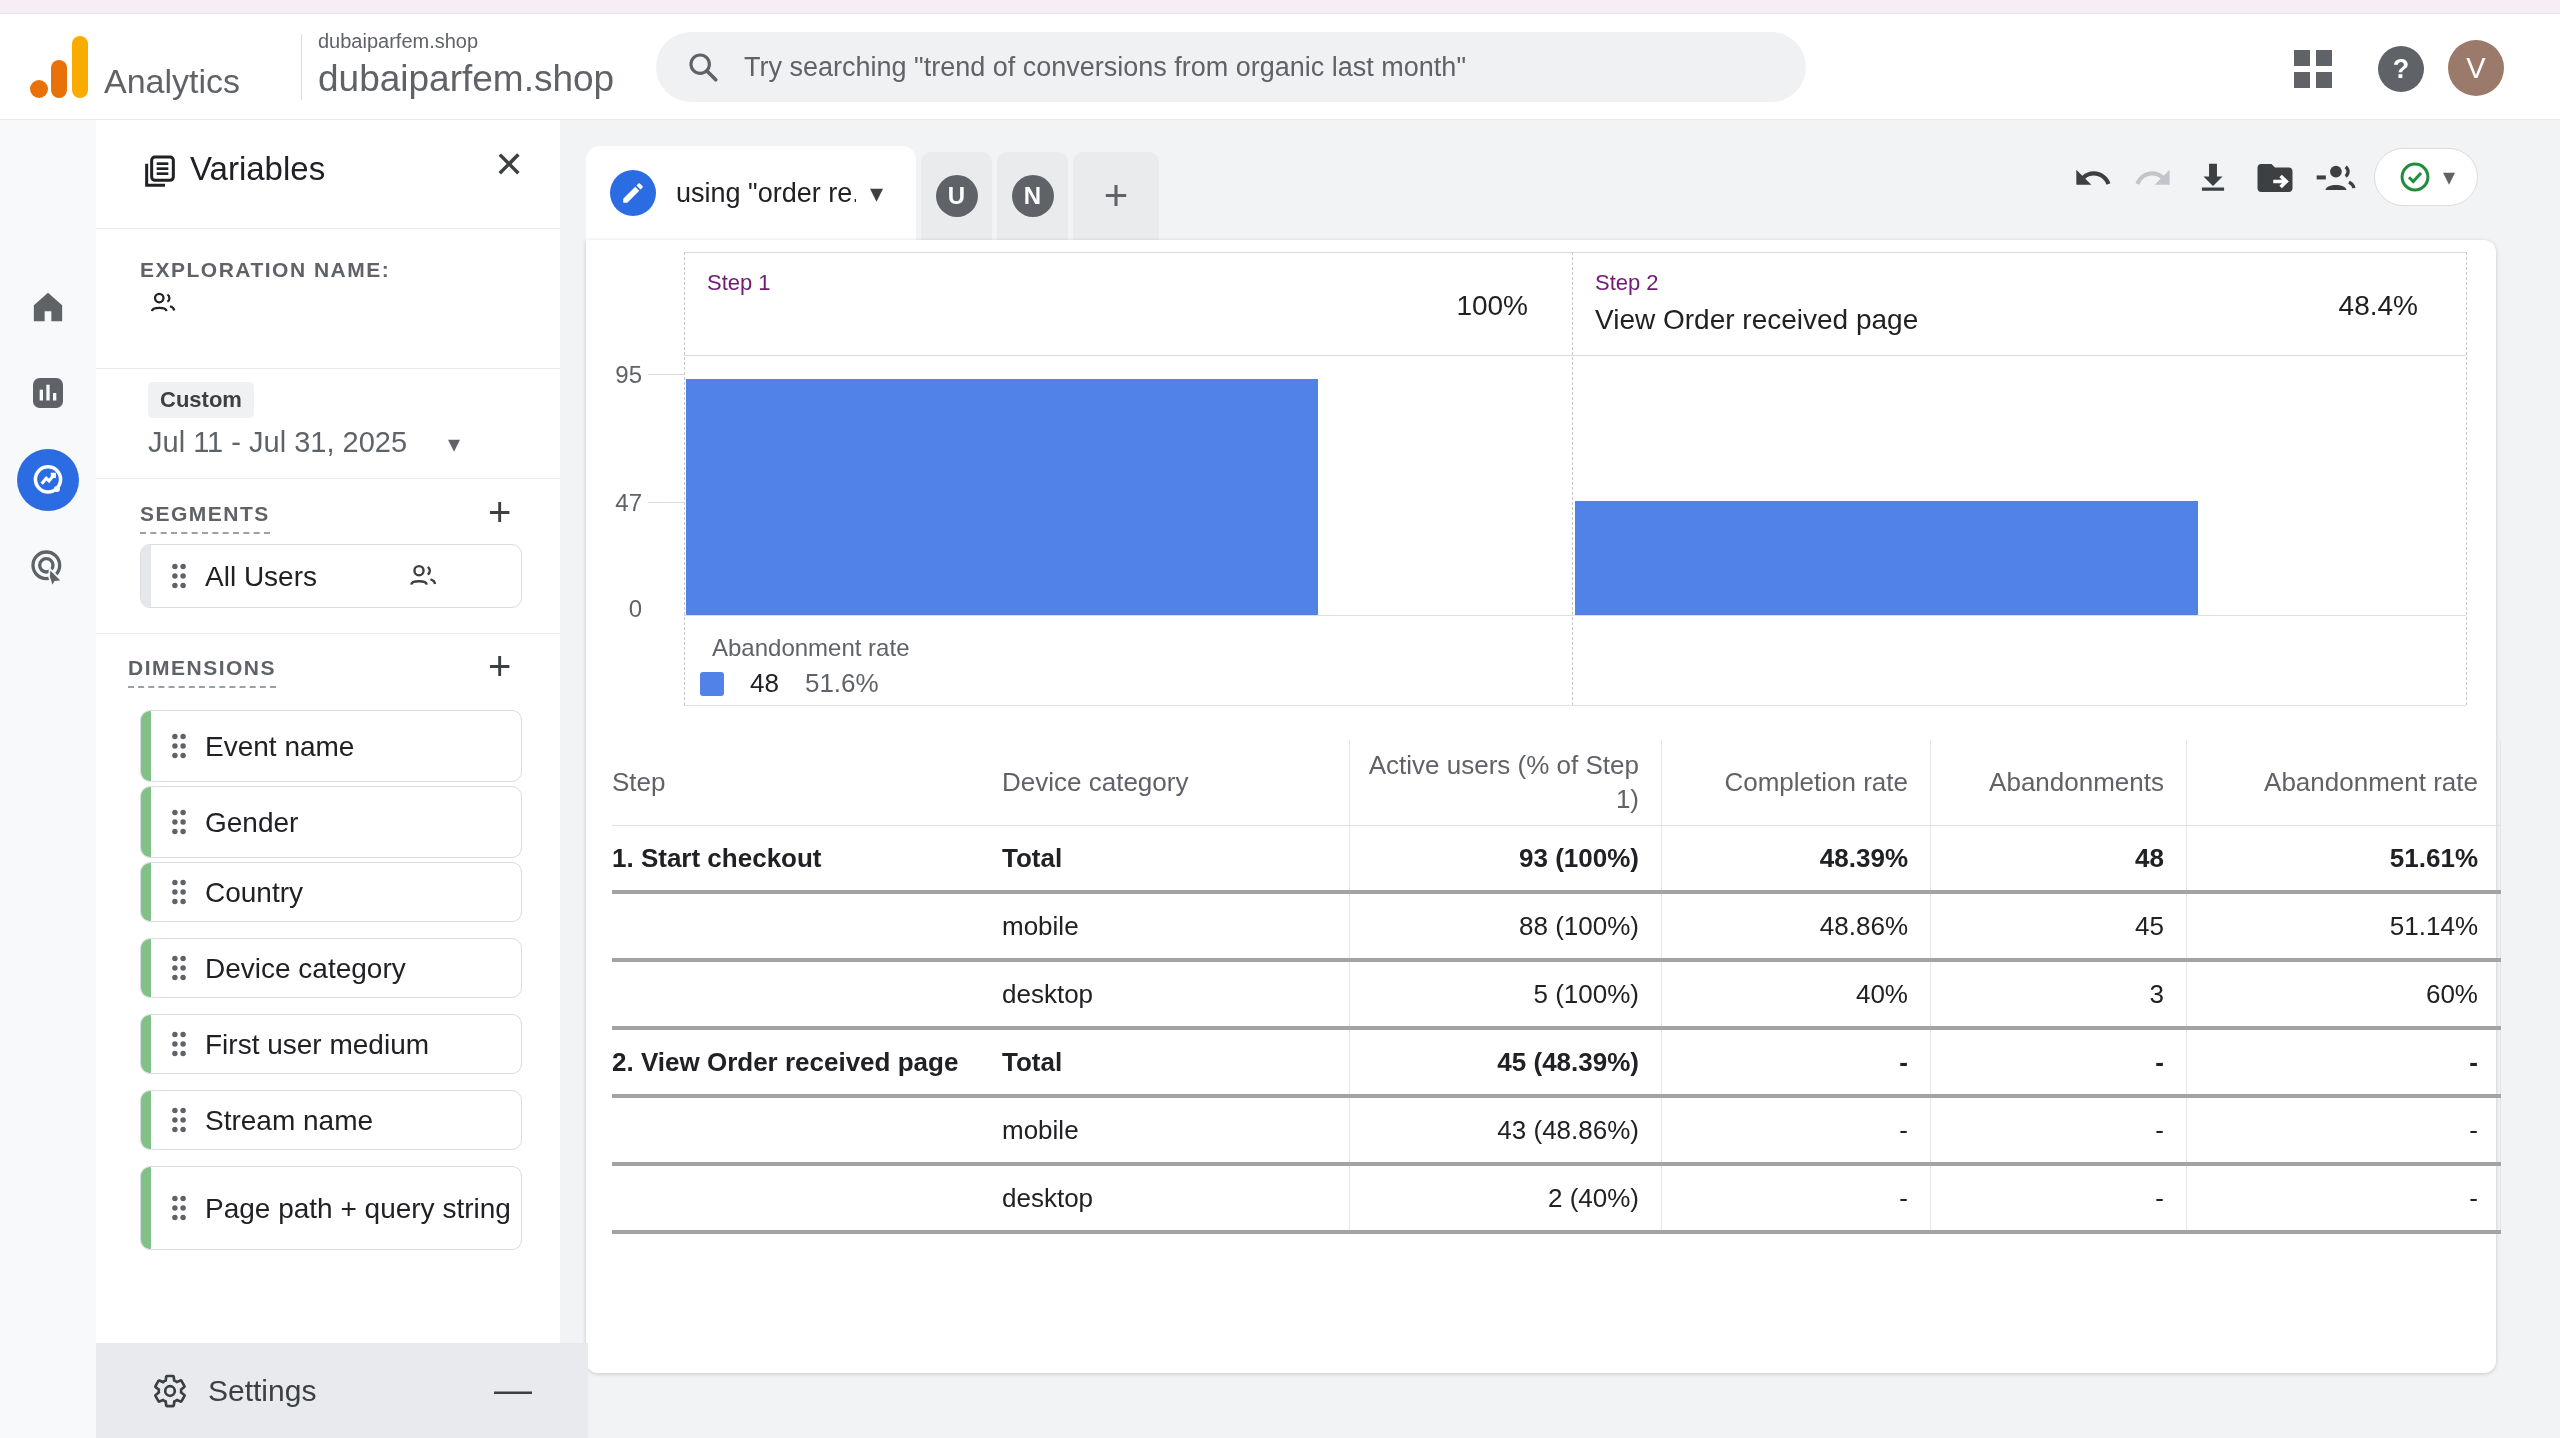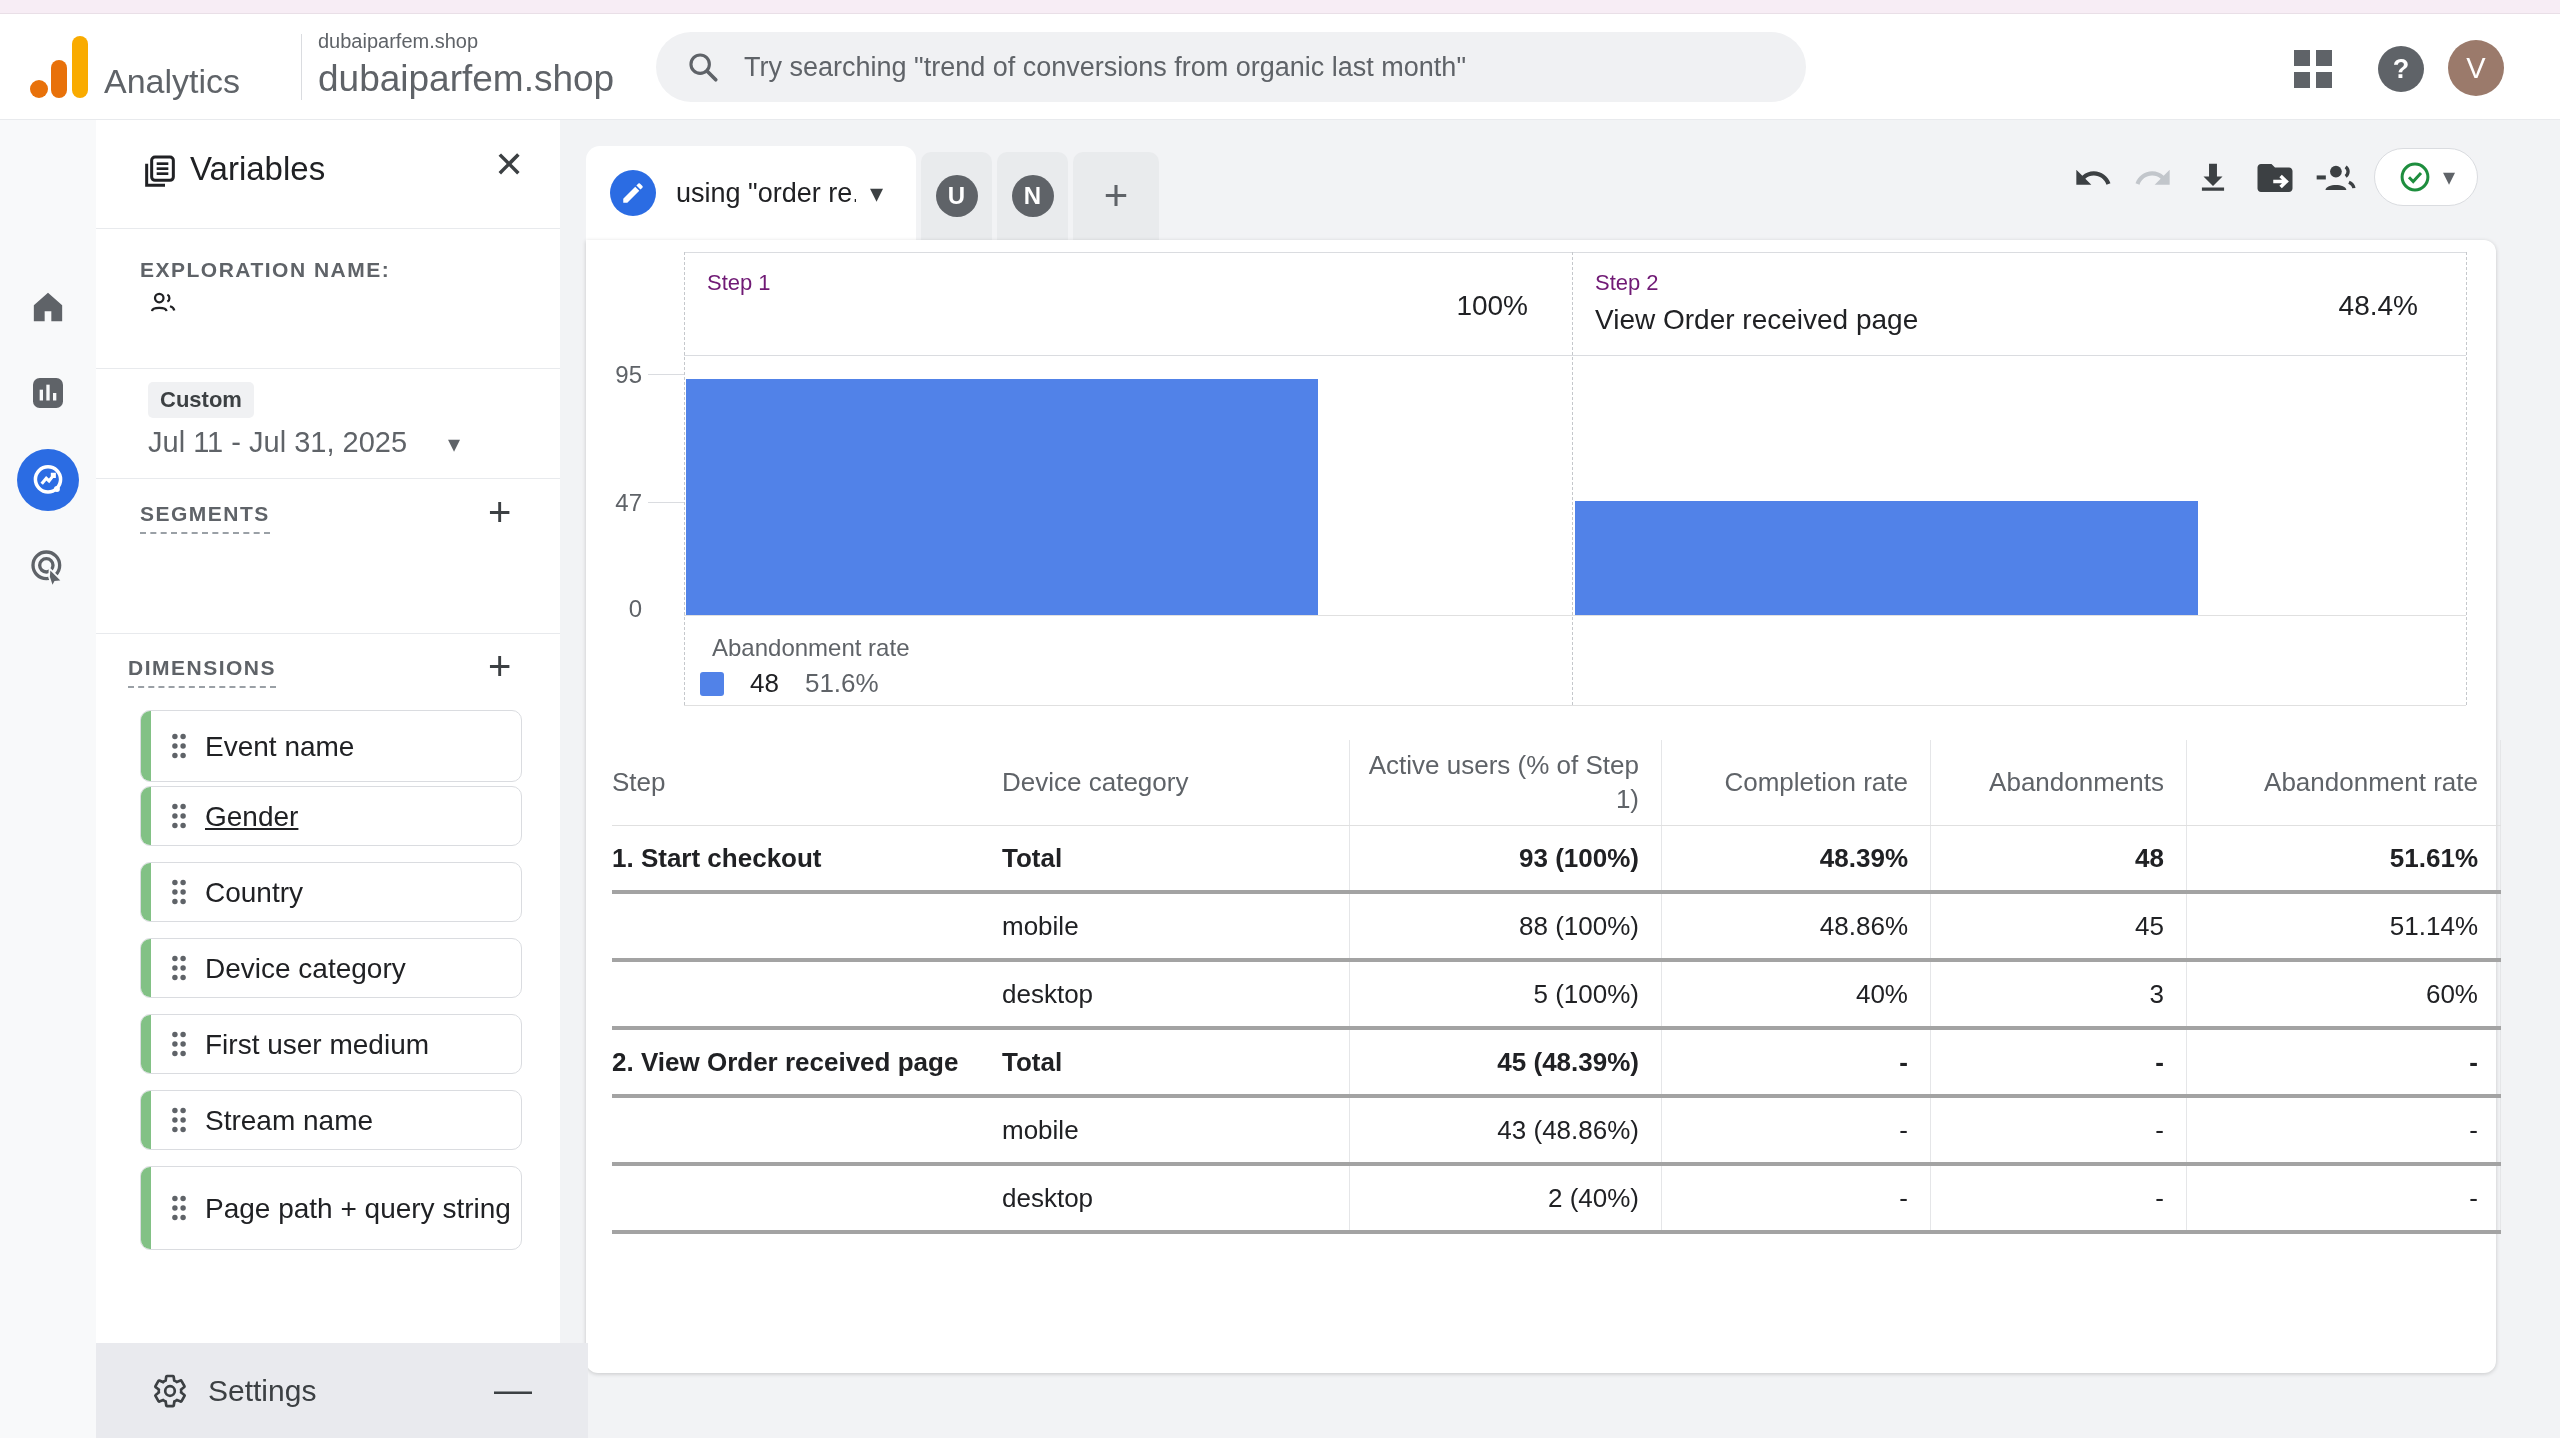--- a/index.html
+++ b/index.html
@@ -181,40 +181,59 @@
     </div>
     <div class="vdiv" style="top:248px"></div>
 
     <div id="date-badge" class="abs">Custom</div>
     <div id="date-value" class="abs">Jul 11 - Jul 31, 2025</div>
     <div id="date-caret" class="abs caret">▾</div>
     <div class="vdiv" style="top:358px"></div>
 
     <div class="sec-label dashed abs" style="left:44px;top:382px">SEGMENTS</div>
     <div class="plus-btn" style="top:372px">+</div>
+    <div class="chip seg" style="top:424px;height:64px">
+      <div class="strip"></div>
+      <svg class="drag" width="20" height="30" viewBox="0 0 14 22">
+        <g fill="#5f6368">
+            <circle cx="4" cy="4" r="2"></circle>
+            <circle cx="10" cy="4" r="2"></circle>
+            <circle cx="4" cy="11" r="2"></circle>
+            <circle cx="10" cy="11" r="2"></circle>
+            <circle cx="4" cy="18" r="2"></circle>
+            <circle cx="10" cy="18" r="2"></circle>
+          </g>
+      </svg>
+      <span class="clabel">All Users</span>
+      <svg style="margin-left:80px" width="32" height="32" viewBox="0 0 24 24">
+        <circle cx="9" cy="8" r="3.4" fill="none" stroke="#3c4043" stroke-width="1.8"></circle>
+        <path d="M3.2 18.5c.4-3.4 11.2-3.4 11.6 0" fill="none" stroke="#3c4043" stroke-width="1.8"></path>
+        <path d="M15.5 5.3a3.2 3.2 0 0 1 0 5.6M17.6 14.6c2 .6 3.2 1.7 3.4 3.4" fill="none" stroke="#3c4043" stroke-width="1.8"></path>
+      </svg>
+    </div>
     <div class="vdiv" style="top:513px"></div>
 
     <div class="sec-label dashed abs" style="left:32px;top:536px">DIMENSIONS</div>
     <div class="plus-btn" style="top:526px">+</div>
     <div id="dims-list"></div>
   <div class="chip dim" style="top: 590px; height: 72px;">
     <div class="strip"></div>
     <svg class="drag" width="20" height="30" viewBox="0 0 14 22">
       <g fill="#5f6368">
             <circle cx="4" cy="4" r="2"></circle>
             <circle cx="10" cy="4" r="2"></circle>
             <circle cx="4" cy="11" r="2"></circle>
             <circle cx="10" cy="11" r="2"></circle>
             <circle cx="4" cy="18" r="2"></circle>
             <circle cx="10" cy="18" r="2"></circle>
           </g>
     </svg>
     <span class="clabel">Event name</span>
   </div>
-      <div class="chip dim" style="top: 666px; height: 60px; text-decoration: underline;">
+      <div class="chip dim" style="top: 666px; height: 72px;">
     <div class="strip"></div>
     <svg class="drag" width="20" height="30" viewBox="0 0 14 22">
       <g fill="#5f6368">
             <circle cx="4" cy="4" r="2"></circle>
             <circle cx="10" cy="4" r="2"></circle>
             <circle cx="4" cy="11" r="2"></circle>
             <circle cx="10" cy="11" r="2"></circle>
             <circle cx="4" cy="18" r="2"></circle>
             <circle cx="10" cy="18" r="2"></circle>
           </g>

